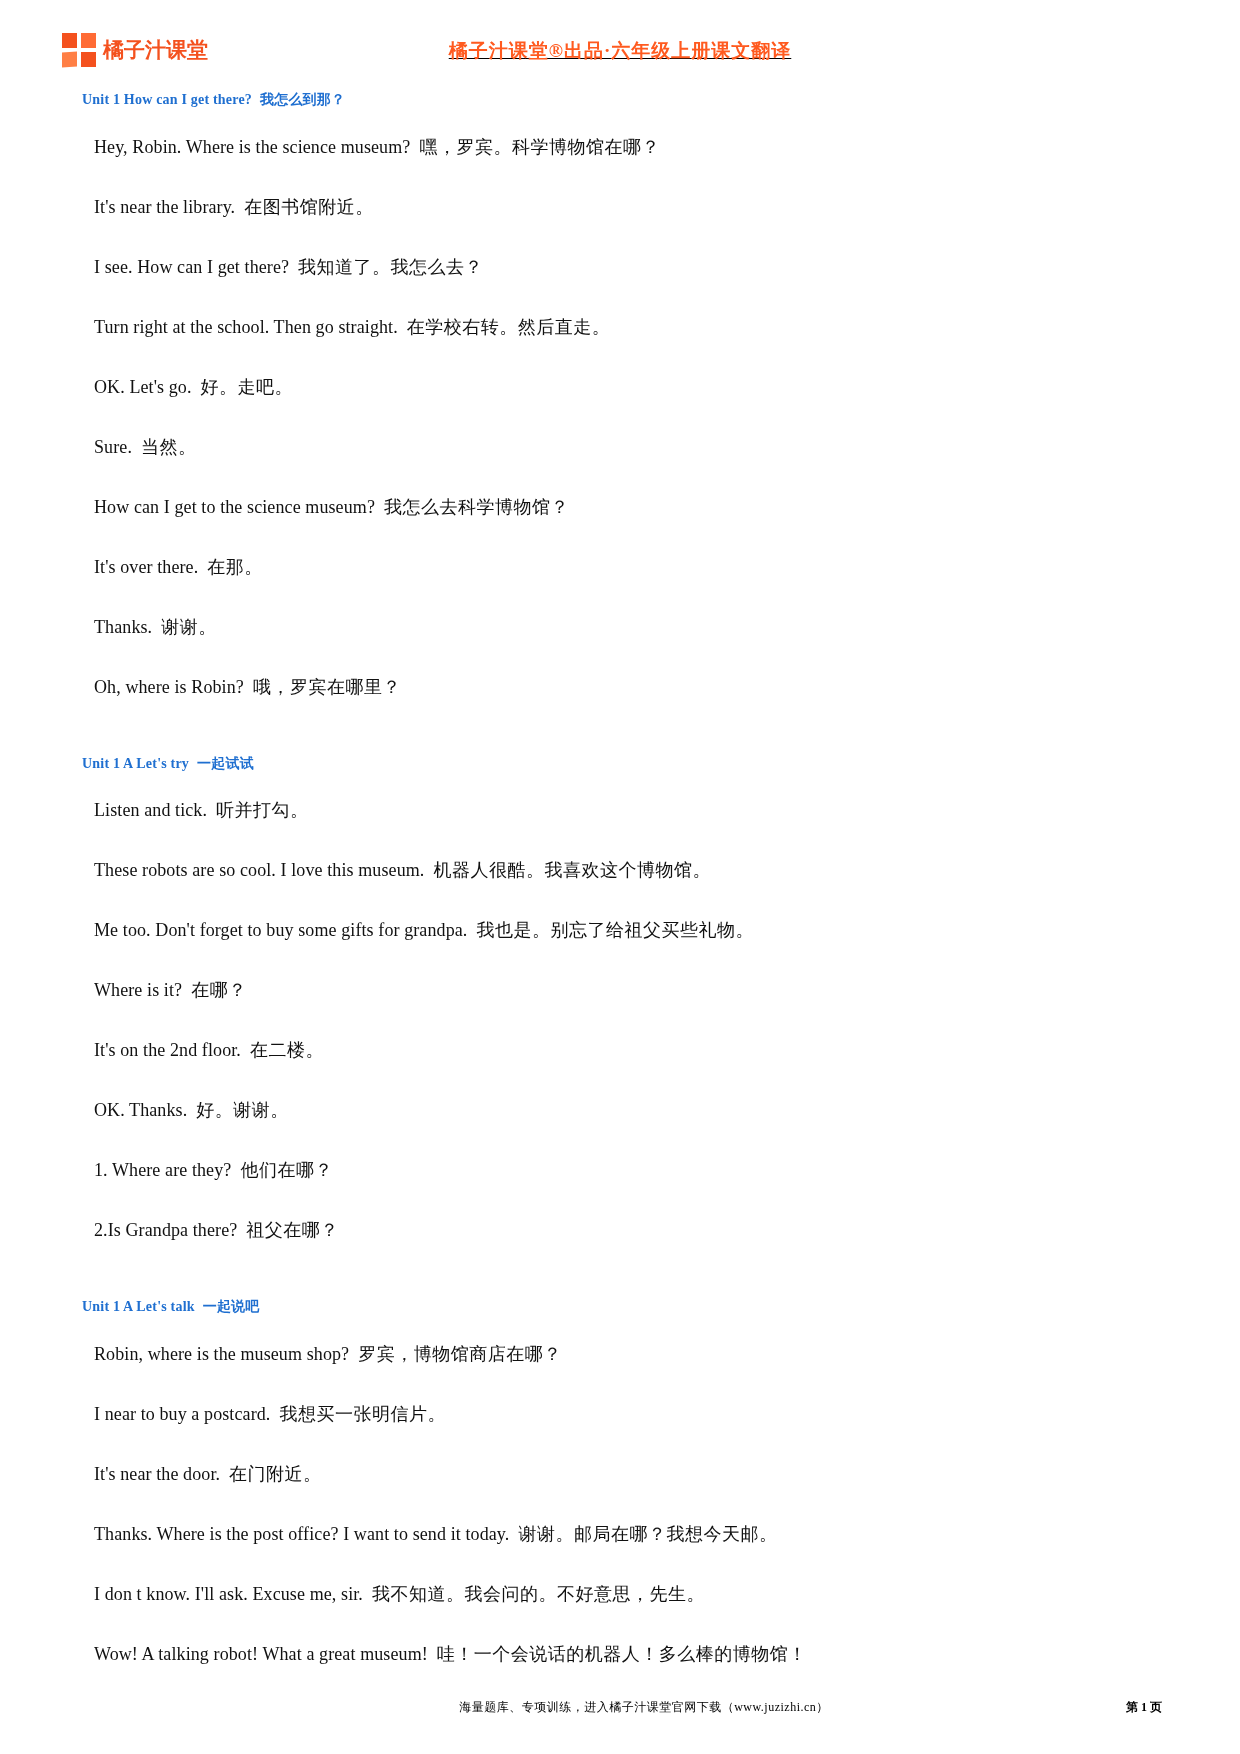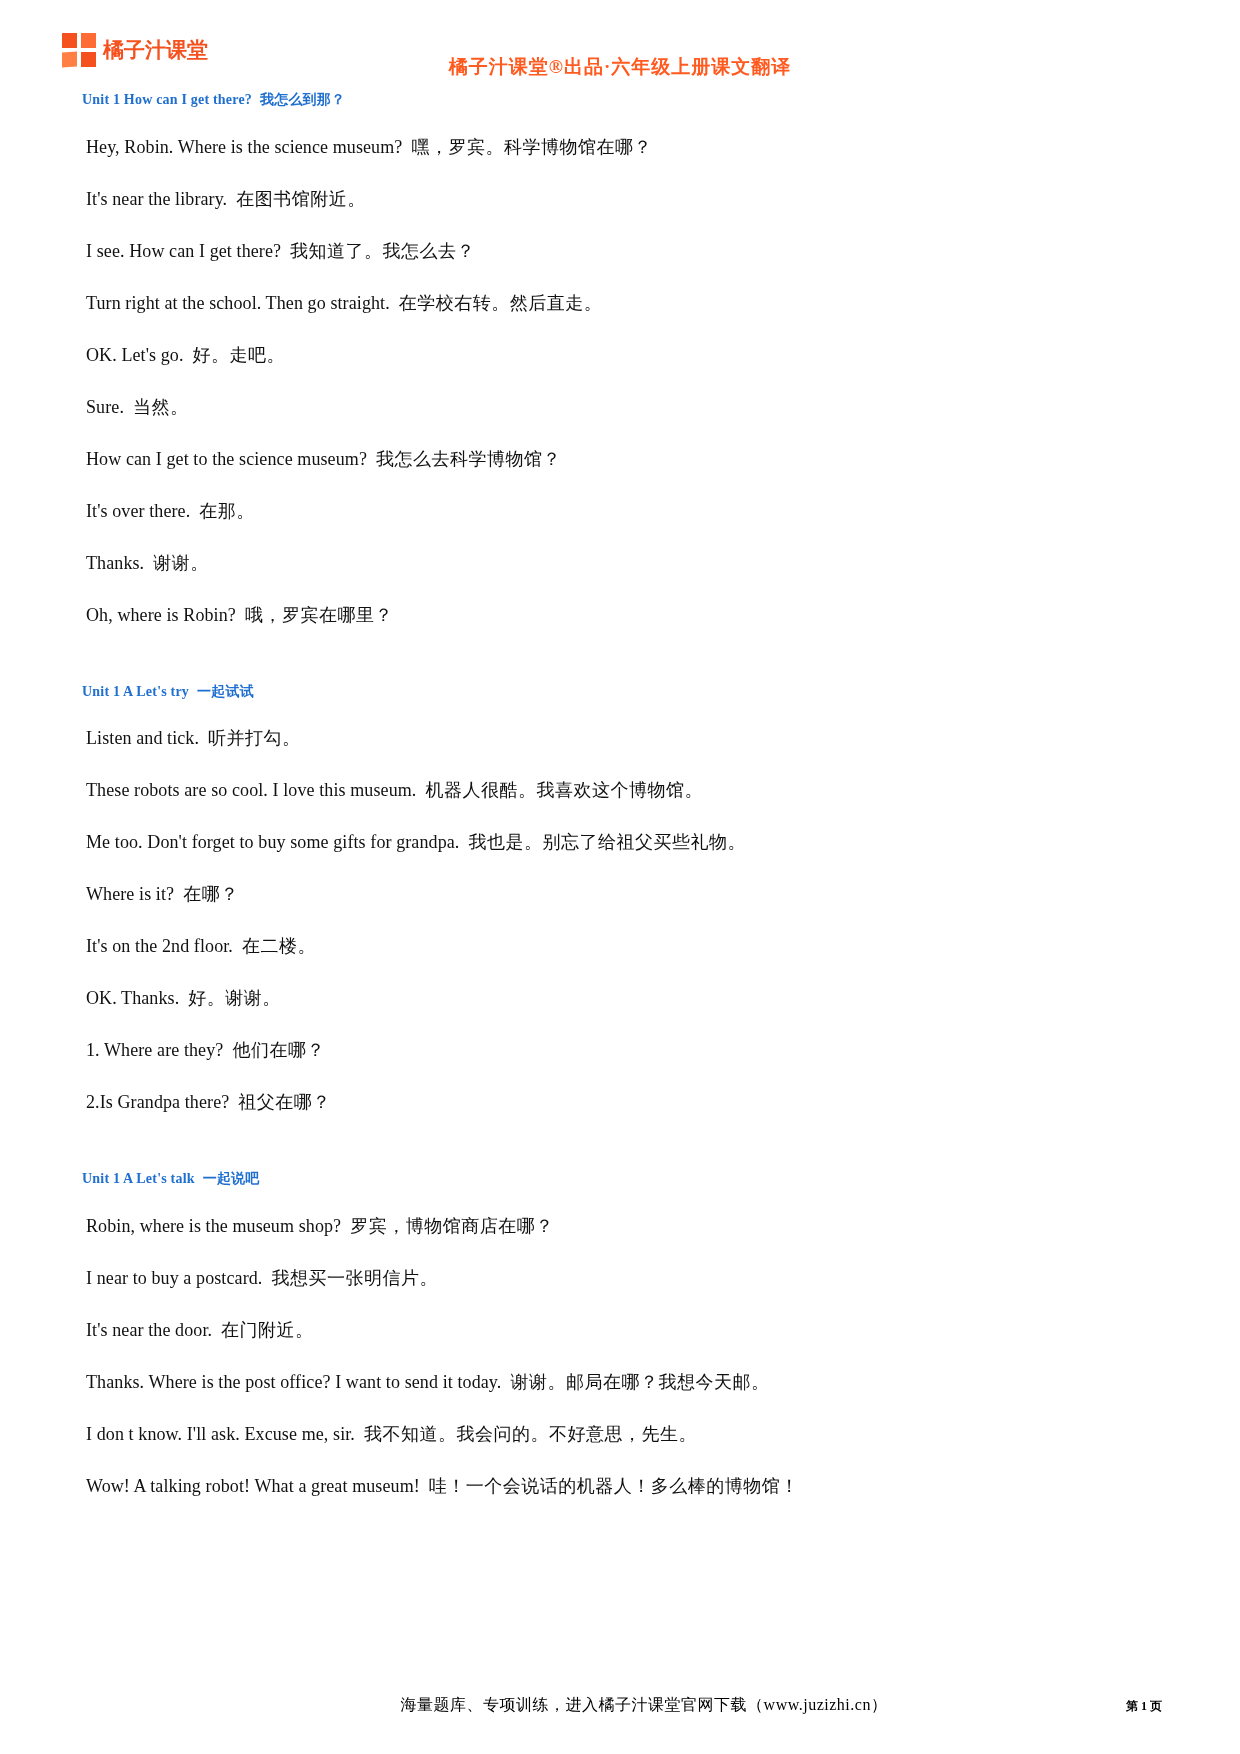--- a/index.html
+++ b/index.html
@@ -21,21 +21,22 @@
     width: 1240px;
     height: 1754px;
     padding: 0;
     position: relative;
   }
 
   
   .header {
     position: relative;
     height: 90px;
-    padding-top: 36px;
+    padding-top: 20px;
+    text-decoration: underline;
   }
   .brand {
     position: absolute;
     left: 62px;
     top: 33px;
     display: flex;
     align-items: center;
     gap: 7px;
   }
   .logo-mark {
@@ -90,21 +91,21 @@
     letter-spacing: 0.2px;
     line-height: 1.4;
   }
   .section-heading .cn {
     margin-left: 8px;
   }
 
   .line {
     font-size: 18px;
     line-height: 1.5;
-    margin: 4px;
+    margin: 12px;
     padding: 10px 0 11px 0;
     color: #111111;
     white-space: nowrap;
     letter-spacing: 0.1px;
   }
   .line .cn {
     margin-left: 9px;
     letter-spacing: 0.5px;
   }
 
@@ -114,21 +115,21 @@
     left: 0;
     right: 0;
     bottom: 38px;
     padding: 0 78px 0 82px;
     display: flex;
     align-items: baseline;
   }
   .footer-center {
     flex: 1;
     text-align: center;
-    font-size: 16px;
+    font-size: 12px;
     letter-spacing: 0.5px;
     padding-left: 80px;
   }
   .footer-page {
     font-size: 12px;
     font-weight: bold;
     white-space: nowrap;
   }
 </style>
 </head>

